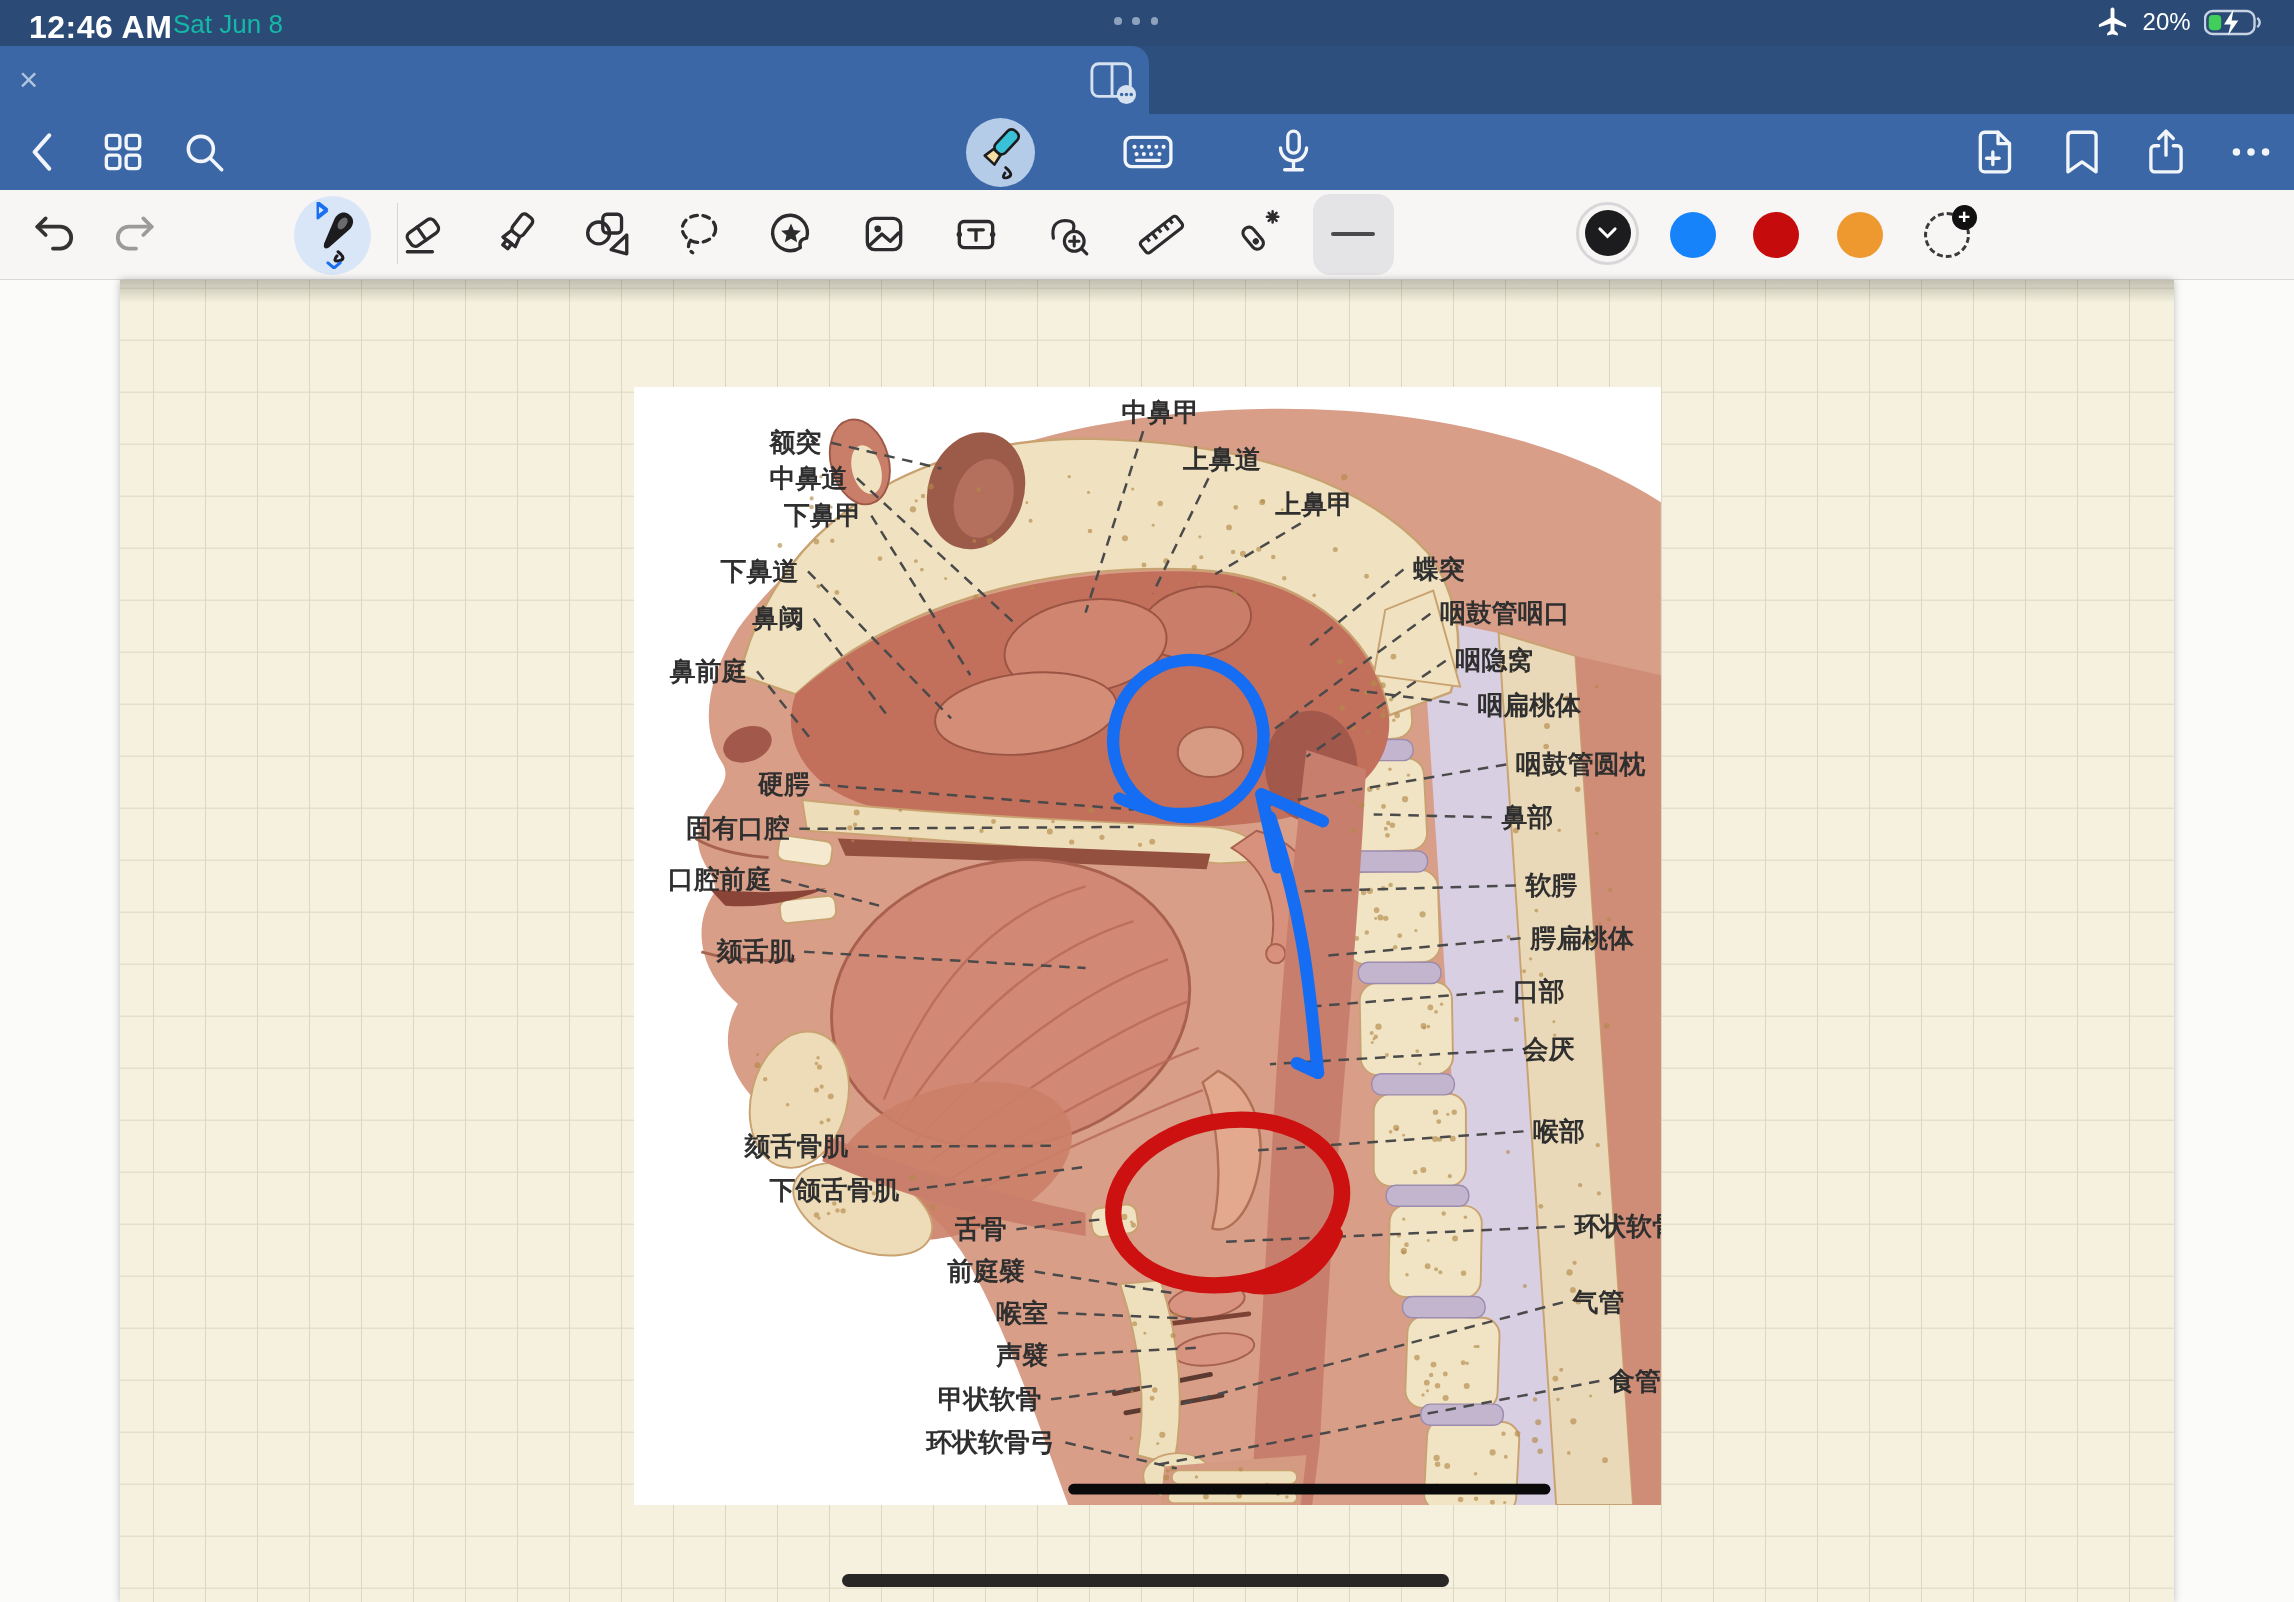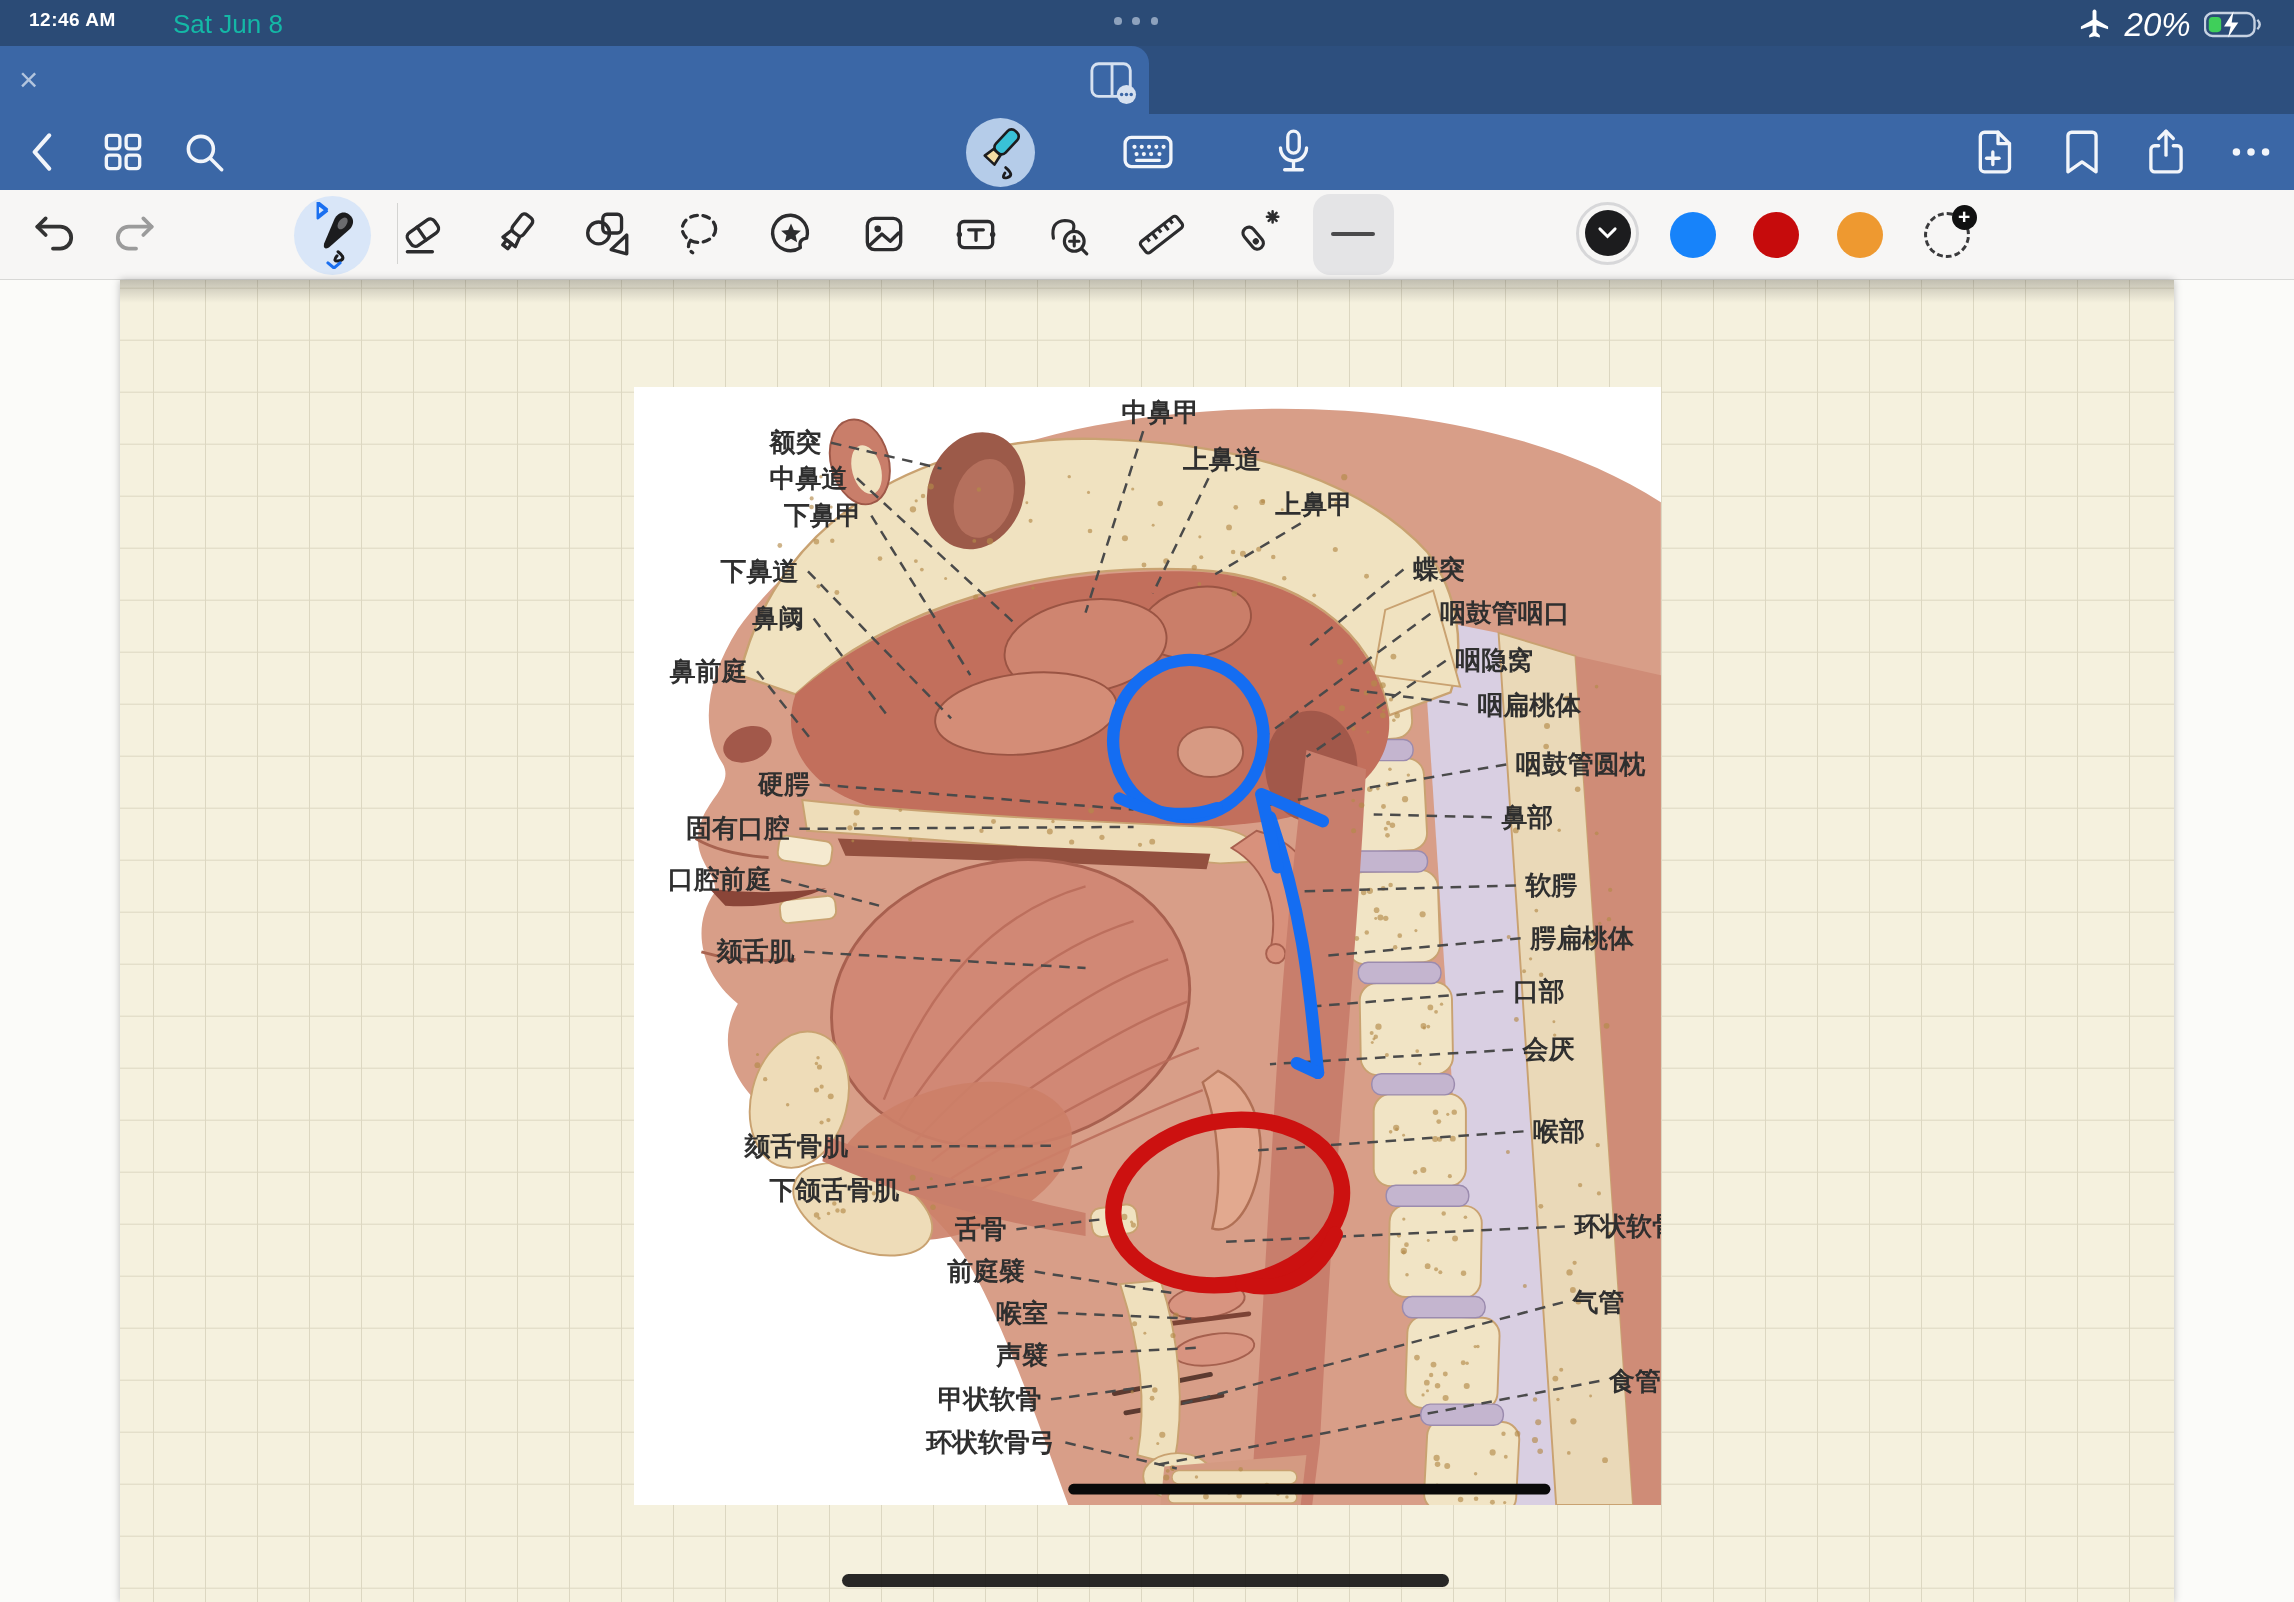--- a/index.html
+++ b/index.html
@@ -1,26 +1,26 @@
 <!DOCTYPE html>
 <html><head>
 <meta charset="utf-8">
 <style>
   html,body{margin:0;padding:0;background:#000;}
   .screen{position:relative;width:2294px;height:1602px;overflow:hidden;
     font-family:"Liberation Sans","DejaVu Sans",sans-serif;background:#fbfbf9;}
   .abs{position:absolute;}
   
   .status-bar{left:0;top:0;width:2294px;height:46px;background:#2b4b76;color:#fff;}
-  .sb-time{left:29px;top:8.6px;font-size:19px;font-weight:700;letter-spacing:0.5px;}
+  .sb-time{left:29px;top:8.6px;font-size:32px;font-weight:700;letter-spacing:0.5px;}
   .sb-date{left:173px;top:8.6px;font-size:26px;font-weight:400;color:#14b8a6;}
   .sb-dots{left:1114px;top:17.3px;display:flex;gap:10.6px;}
   .sb-dots div{width:7.7px;height:7.7px;border-radius:50%;background:#8ea2bd;}
   .sb-right{right:29px;top:5.8px;display:flex;align-items:center;gap:13.4px;}
-  .sb-batt-txt{font-size:33px;font-weight:500;color:#fff;font-style:italic;}
+  .sb-batt-txt{font-size:24px;font-weight:500;color:#fff;}
   
   .tab-bar{left:0;top:46px;width:2294px;height:68px;background:#2d4f7e;}
   .tab-active{left:0;top:0;width:1149px;height:68px;background:#3b67a6;border-radius:0 17.3px 0 0;}
   .tab-close{left:9.6px;top:15.4px;width:38px;height:38px;color:#c9d6e8;font-size:33px;line-height:38px;text-align:center;opacity:.85;}
   .tab-title{left:0;top:0;width:757px;height:68px;display:flex;align-items:center;justify-content:center;gap:11.5px;color:#fff;font-size:29px;font-weight:500;}
   .tab-pages-icon{left:1084px;top:11.5px;}
   
   .main-toolbar{left:0;top:114px;width:2294px;height:76px;background:#3b67a6;}
   .mt-icon{width:50px;height:50px;top:13.4px;}
   .pen-circle{left:966px;top:3.8px;width:69px;height:69px;border-radius:50%;background:#b5cce9;display:flex;align-items:center;justify-content:center;}

